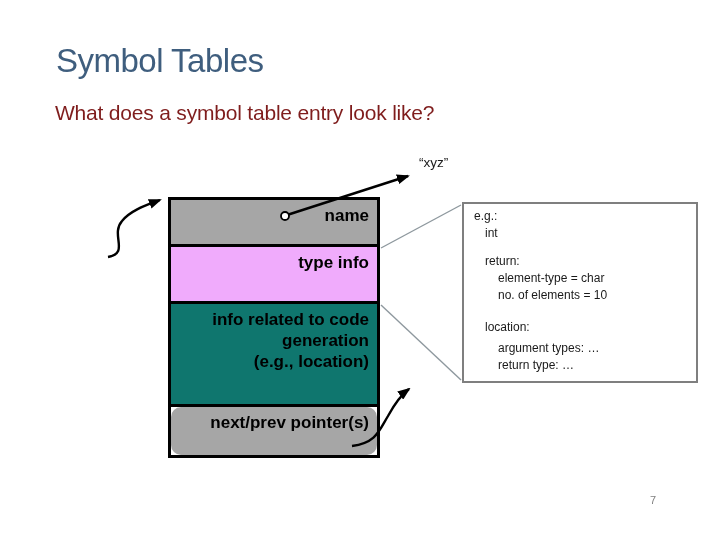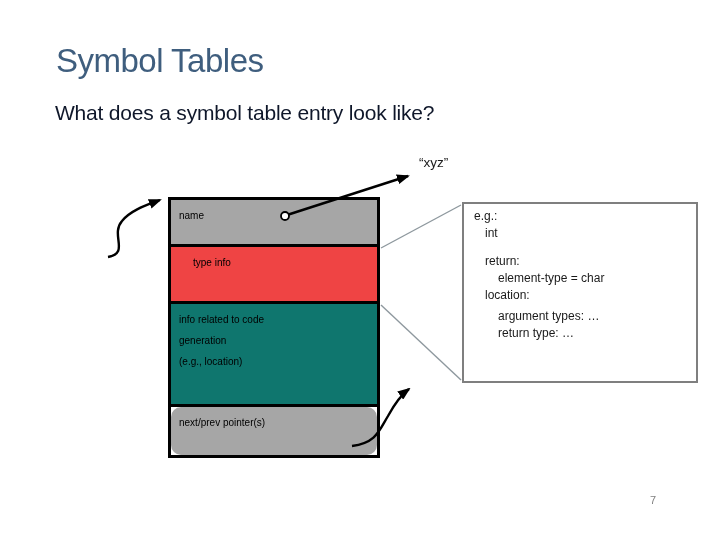--- a/index.html
+++ b/index.html
@@ -6,36 +6,36 @@
   .slide {
     position:relative; width:720px; height:532px; background:#ffffff;
     font-family:"Liberation Sans", sans-serif; overflow:hidden;
   }
   .title {
     position:absolute; left:56px; top:42px;
     font-size:33px; font-weight:400; color:#3F5E7E; letter-spacing:-0.5px;
   }
   .subtitle {
     position:absolute; left:55px; top:101px;
-    font-size:21px; font-weight:400; color:#0f172a; letter-spacing:-0.2px;
+    font-size:21px; font-weight:400; color:#7f1d1d; letter-spacing:-0.2px;
   }
   .pointer-label {
     position:absolute; left:419px; top:155px;
     font-size:13.5px; color:#1a1a1a;
   }
   .entry-table {
     position:absolute; left:168px; top:197px; width:212px; height:261px;
     border:3px solid #000000; box-sizing:border-box; background:#ffffff;
   }
   .t-row {
     box-sizing:border-box; padding:5px 8px;
-    font-weight:normal; font-size:10px; line-height:21px; color:#000000;
+    font-weight:bold; font-size:17px; line-height:21px; color:#000000;text-align:right;
   }
   .t-row.dark   { background:#A6A6A6; }
-  .t-row.medium { background:#ef4444;padding-left:22px; }
+  .t-row.medium { background:#f0abfc;padding-left:22px; }
   .t-row.light  { background:#0f766e; white-space:pre-line; }
   .t-row.r1 { height:47px;  border-bottom:3px solid #000; }
   .t-row.r2 { height:57px;  border-bottom:3px solid #000; }
   .t-row.r3 { height:103px; border-bottom:3px solid #000; }
   .t-row.r4 { height:48px;border-radius:10px; }
   .callout {
     position:absolute; left:462px; top:202px; width:236px; height:181px;
     box-sizing:border-box; border:2px solid #7F7F7F; background:#ffffff;
     padding:4px 4px 0 10px; font-size:12px; font-weight:normal; color:#1a1a1a;
   }
@@ -71,20 +71,21 @@
 generation
 (e.g., location)</div>
     <div class="t-row dark r4">next/prev pointer(s)</div>
   </div>
 
   <div class="callout">
     <div class="c-row">e.g.:</div>
     <div class="c-row ind-1 gap-a">int</div>
     <div class="c-row ind-1">return:</div>
     <div class="c-row ind-2">element-type = char</div>
+    <div class="c-row ind-2 gap-b">no. of elements = 10</div>
     <div class="c-row ind-1 gap-c">location:</div>
     <div class="c-row ind-2">argument types: …</div>
     <div class="c-row ind-2">return type: …</div>
   </div>
 
   <div class="page-num">7</div>
 
   <svg class="overlay" viewBox="0 0 720 540" xmlns="http://www.w3.org/2000/svg">
     <defs>
       <marker id="ah" markerUnits="userSpaceOnUse" markerWidth="13" markerHeight="10" refX="11" refY="5" orient="auto">

